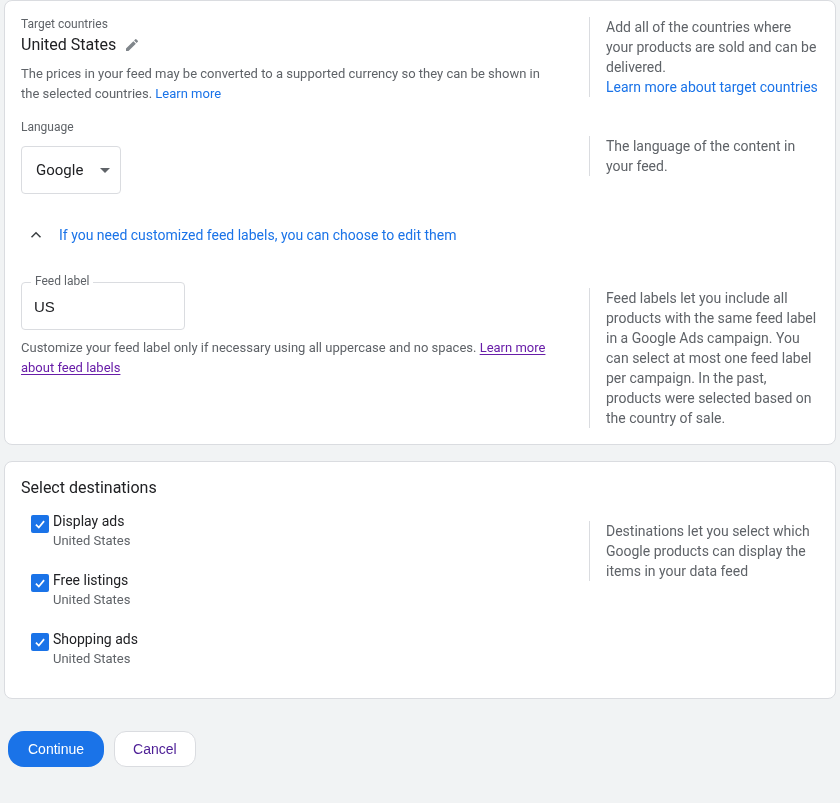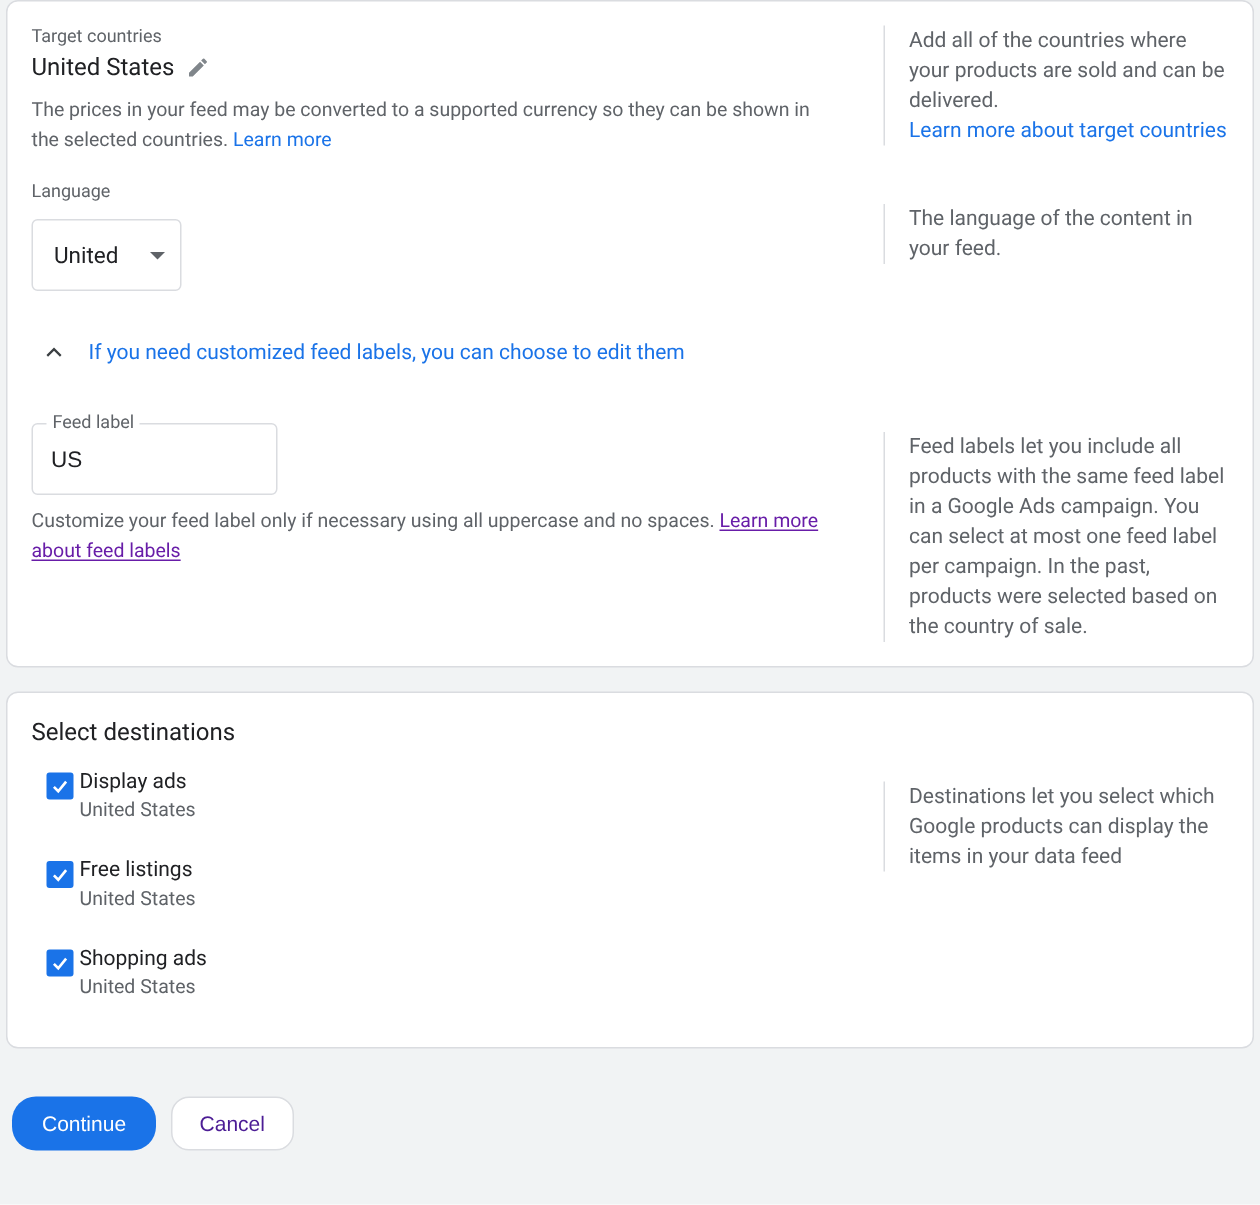--- a/index.html
+++ b/index.html
@@ -201,21 +201,21 @@
         <br>
         <a class="link">Learn more about target countries</a>
       </div>
     </div>
   </div>
 
   <div class="two-col">
     <div class="left pt0">
       <div class="label-sm">Language</div>
       <div class="select-box">
-        <span>United</span>
+        <span>Google</span>
         <span class="tri-down"></span>
       </div>
     </div>
     <div class="right">
       <div class="right-inner">The language of the content in your feed.</div>
     </div>
   </div>
 
   <div class="left pt0">
     <div class="expander">

